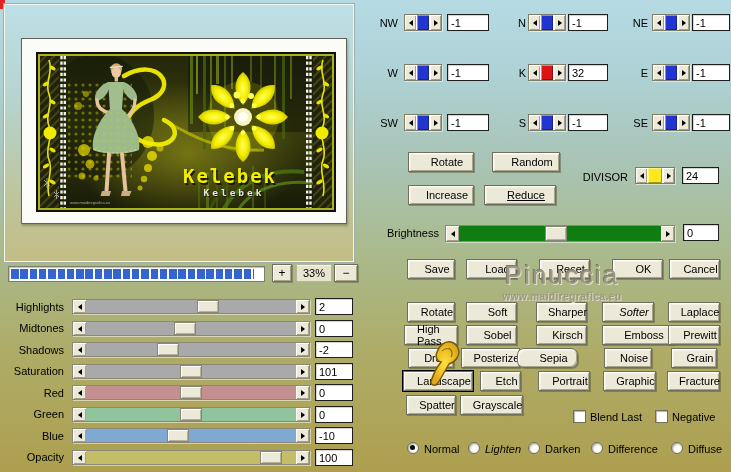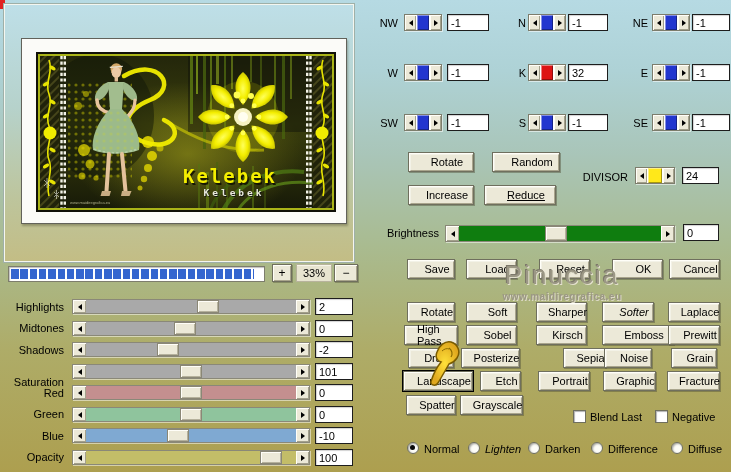--- a/index.html
+++ b/index.html
@@ -281,21 +281,21 @@
       </div>
     <div class="sl-track" style="background: rgb(169, 169, 169);">
         <div class="sl-thumb" style="left: 39%;"></div>
       </div>
     <div class="sl-arrow">
         <span class="tri-r"></span>
       </div>
   </div>
   <input class="field" style="left: 315px; top: 341px; width: 38px;" value="-2">
 
-  <div class="lbl" style="left:2px;top:365px;width:62px;text-align:right;margin-top:11px;">Saturation</div>
+  <div class="lbl" style="left:2px;top:365px;width:62px;text-align:right;">Saturation</div>
   <div class="slider" style="left:72px;top:364px;width:238px;">
     <div class="sl-arrow">
         <span class="tri-l"></span>
       </div>
     <div class="sl-track" style="background: rgb(169, 169, 169);">
         <div class="sl-thumb" style="left: 50%;"></div>
       </div>
     <div class="sl-arrow">
         <span class="tri-r"></span>
       </div>
@@ -535,21 +535,21 @@
   <div class="btn" style="left:668px;top:302px;width:52px;">Laplace</div>
 
   <div class="btn" style="left:404px;top:325px;width:54px;">High Pass</div>
   <div class="btn" style="left:466px;top:325px;width:51px;">Sobel</div>
   <div class="btn" style="left:536px;top:325px;width:51px;">Kirsch</div>
   <div class="btn" style="left:602px;top:325px;width:72px;">Emboss</div>
   <div class="btn" style="left:668px;top:325px;width:52px;">Prewitt</div>
 
   <div class="btn" style="left:408px;top:348px;width:46px;">Draw</div>
   <div class="btn" style="left:461px;top:348px;width:59px;">Posterize</div>
-  <div class="btn" style="left:563px;top:348px;width:43px;">Sepia</div>
+  <div class="btn" style="left:517px;top:348px;width:61px;border-radius:7px;">Sepia</div>
   <div class="btn" style="left:604px;top:348px;width:48px;">Noise</div>
   <div class="btn" style="left:671px;top:348px;width:46px;">Grain</div>
 
   <div class="btn focused" style="left:403px;top:371px;width:70px;">Landscape</div>
   <div class="btn" style="left:480px;top:371px;width:41px;">Etch</div>
   <div class="btn" style="left:538px;top:371px;width:52px;">Portrait</div>
   <div class="btn" style="left:603px;top:371px;width:53px;">Graphic</div>
   <div class="btn" style="left:667px;top:371px;width:53px;">Fracture</div>
 
   <div class="btn" style="left:406px;top:395px;width:50px;">Spatter</div>

